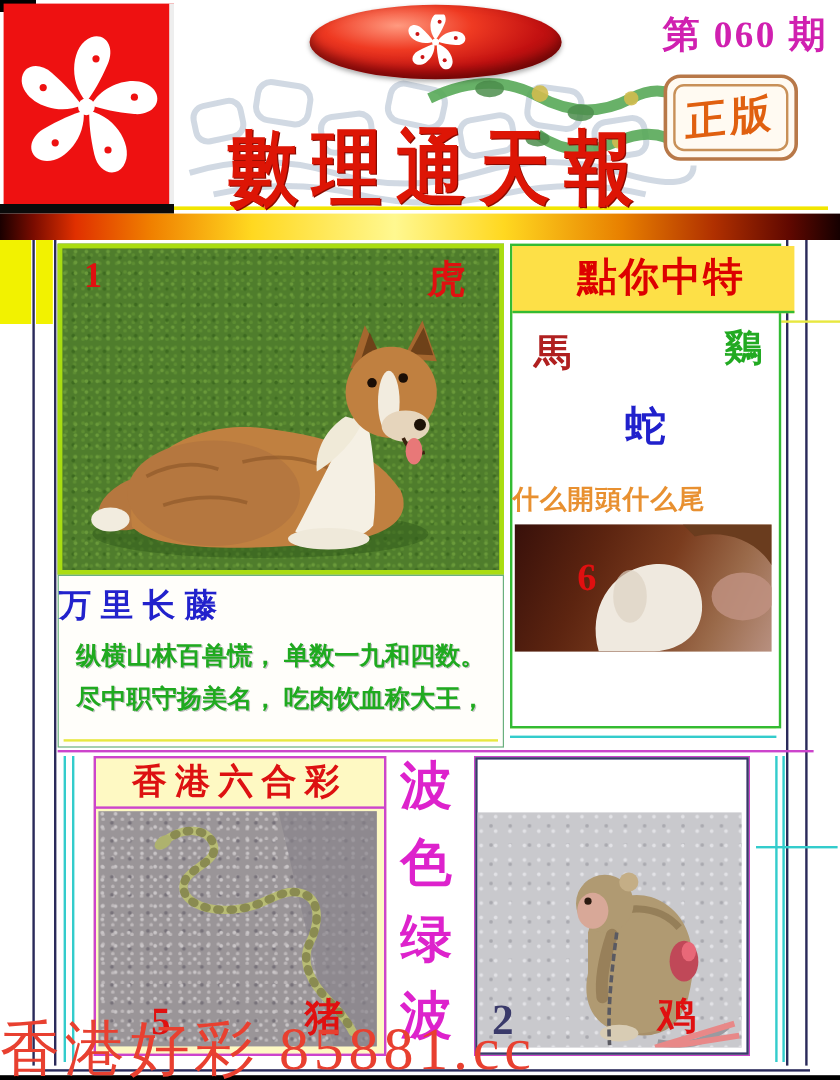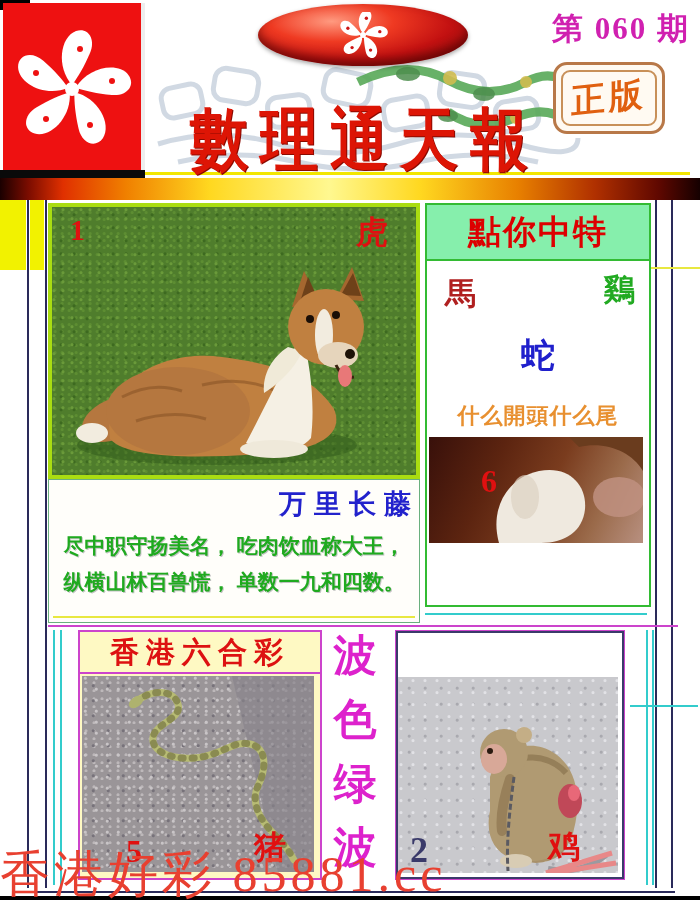--- a/index.html
+++ b/index.html
@@ -41,33 +41,33 @@
   .card-left{left:48px;top:203px;width:372px;height:420px;}
   .dog-photo{left:0;top:0;width:364px;height:268px;border:4px solid var(--photo-border,#aadd11);
         background-color:#4f7d2c;
         background-image:radial-gradient(circle at 22% 30%, #6a9a3a 1px, transparent 2px),
                          radial-gradient(circle at 70% 60%, #3d6a20 1px, transparent 2px),
                          radial-gradient(circle at 45% 80%, #5d8d32 1px, transparent 2px);
         background-size:9px 9px,13px 13px,7px 7px;}
   .dog-photo svg{position:absolute;left:0;top:0;width:100%;height:100%;}
   .overlay-num{position:absolute;font-weight:bold;color:#e01010;font-family:"Liberation Serif",serif;}
   .textbox{left:0;top:276px;width:370px;height:142px;border:1px solid #6ab07e;background:#fffefa;}
-  .caption{position:absolute;left:0;top:6px;width:100%;text-align:right;font-size:27px;font-weight:bold;
+  .caption{position:absolute;left:0;top:6px;width:100%;text-align:left;font-size:27px;font-weight:bold;
         color:var(--caption-blue,#2222cc);letter-spacing:8px;}
   .verse{position:absolute;left:0;top:48px;width:100%;text-align:center;font-size:21px;font-weight:bold;
         color:var(--verse-green,#1faa1f);line-height:36px;text-shadow:1px 1px 0 #c2c2c2;white-space:nowrap;}
   .textbox-yline{position:absolute;left:4px;right:4px;bottom:4px;height:2px;background:#e8e840;}
 
   
   .card-right{left:425px;top:203px;width:222px;height:400px;border:2px solid var(--green-border,#33bb33);background:#fff;}
-  .cr-header{position:absolute;left:0;top:0;width:100%;height:54px;background:#86efac;
+  .cr-header{position:absolute;left:0;top:0;width:100%;height:54px;background:#fde047;
         border-bottom:2px solid var(--green-border,#33bb33);color:#dd0000;font-size:33px;font-weight:bold;
-        text-align:center;line-height:54px;letter-spacing:2px;}
+        text-align:center;line-height:54px;letter-spacing:2px;padding-left:13px;}
   .animal{position:absolute;font-size:31px;font-weight:bold;}
-  .hint{position:absolute;left:0;top:196px;width:100%;text-align:center;font-size:22px;font-weight:bold;
+  .hint{position:absolute;left:0;top:196px;width:100%;font-size:22px;font-weight:bold;
         color:var(--orange-hint,#e89030);letter-spacing:1px;white-space:nowrap;}
   .cr-photo{position:absolute;left:2px;top:232px;width:214px;height:106px;
         background:linear-gradient(115deg,#38100a 0%,#5c2410 30%,#7a3c1e 55%,#9a6a4a 78%,#b89080 100%);}
   .cr-photo svg{position:absolute;left:0;top:0;width:100%;height:100%;}
 
   
   .box-bl{left:78px;top:630px;width:240px;height:246px;border:2px solid var(--magenta-border,#cc44cc);background:#fef9c3;}
   .bl-header{position:absolute;left:0;top:0;width:100%;height:40px;border-bottom:2px solid var(--magenta-border,#cc44cc);
         color:#dd1111;font-size:29px;font-weight:bold;text-align:center;line-height:40px;letter-spacing:7px;white-space:nowrap;}
   .snake-photo{position:absolute;left:2px;top:44px;width:232px;height:196px;background-color:#9a9598;
@@ -225,22 +225,22 @@
         <ellipse cx="293" cy="169" rx="7" ry="11" fill="#e87878"></ellipse>
         <circle cx="258" cy="112" r="4" fill="#1a0e06"></circle>
         <circle cx="284" cy="108" r="4" fill="#1a0e06"></circle>
       </svg>
       <span class="overlay-num" style="left:18px;top:6px;font-size:30px;">1</span>
       <span class="overlay-num" style="right:28px;top:4px;font-size:32px;">虎</span>
     </div>
     <div class="abs textbox">
       <div class="caption">万里长藤</div>
       <div class="verse">
+        <div>纵横山林百兽慌， 单数一九和四数。</div>
         <div>尽中职守扬美名， 吃肉饮血称大王，</div>
-        <div>纵横山林百兽慌， 单数一九和四数。</div>
       </div>
       <div class="textbox-yline"></div>
     </div>
   </div>
 
   <div class="abs" style="left:48px;top:625px;width:630px;height:2px;background:var(--magenta-border,#cc44cc);"></div>
   <div class="abs" style="left:425px;top:605px;width:222px;height:2px;background:#e8e840;"></div>
   <div class="abs cyanline" style="left:425px;top:613px;width:222px;height:2px;"></div>
 
   <div class="abs card-right">

